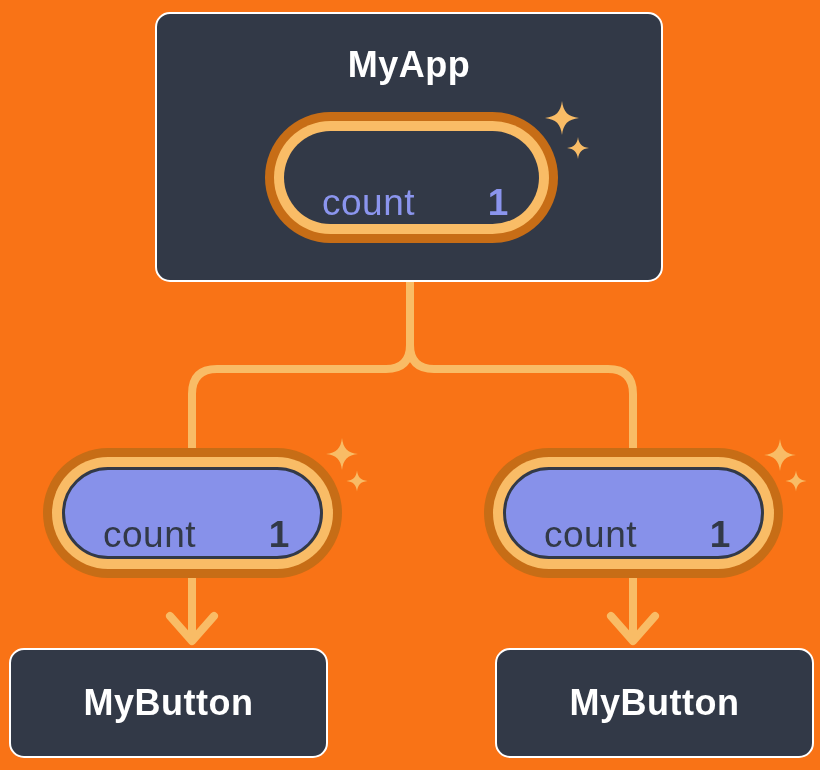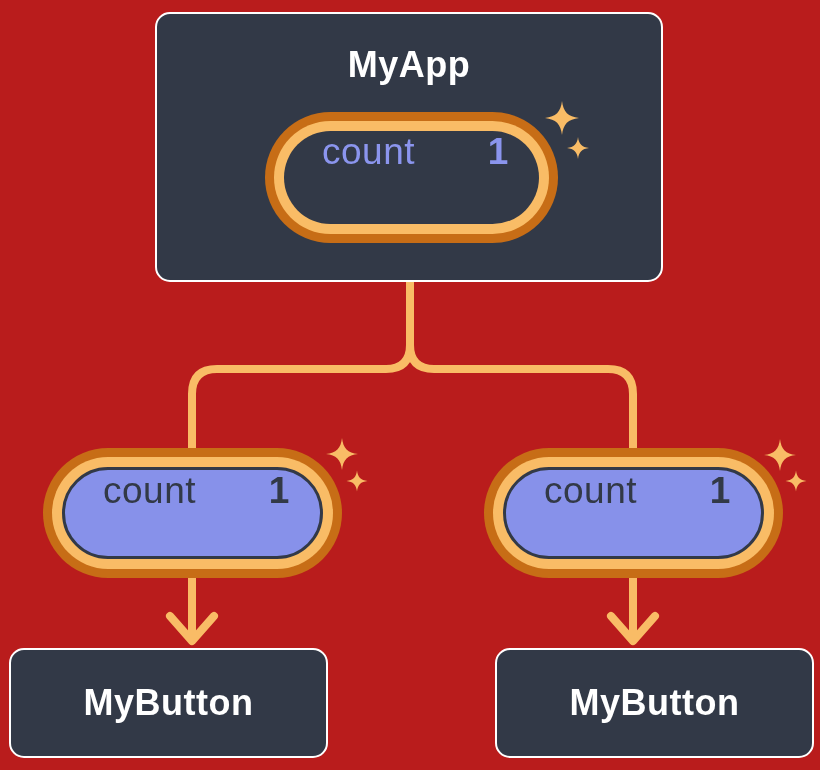--- a/index.html
+++ b/index.html
@@ -5,21 +5,21 @@
   html, body {
     margin: 0;
     padding: 0;
     background: #4C6671;
     font-family: "Liberation Sans", sans-serif;
   }
   .canvas {
     position: relative;
     width: 820px;
     height: 770px;
-    background: #b91c1c;
+    background: #f97316;
     overflow: hidden;
   }
   svg.layer {
     position: absolute;
     left: 0;
     top: 0;
     pointer-events: none;
   }
   .layer-lines { z-index: 1; }
   .layer-sparkles { z-index: 3; }
@@ -60,21 +60,21 @@
     border-radius: 999px;
     background: #F9BC66;           
     padding: 10px;
     box-sizing: border-box;
   }
   .pill-core {
     width: 100%;
     height: 100%;
     border-radius: 999px;
     display: flex;
-    align-items: flex-start;
+    align-items: flex-end;
     overflow: hidden;
     box-sizing: border-box;
   }
   .pill-parent .pill-core { background: #323947; }
   .pill-child  .pill-core { background: #8791EA; border: 3px solid #323947; }
 
   .pill-label {
     flex: 1;
     display: flex;
     align-items: center;

